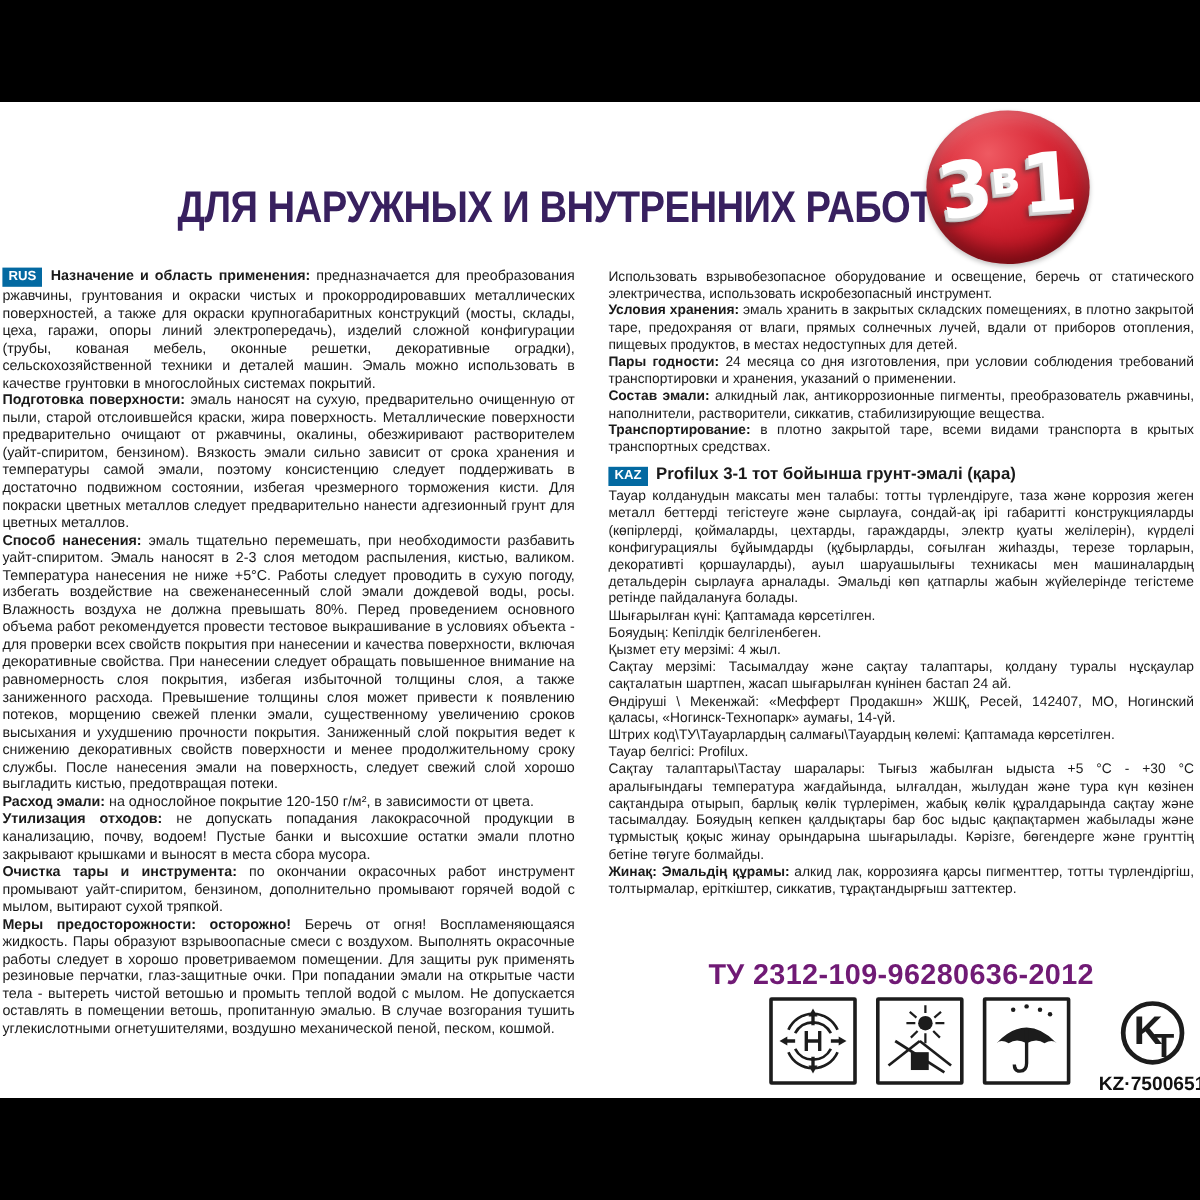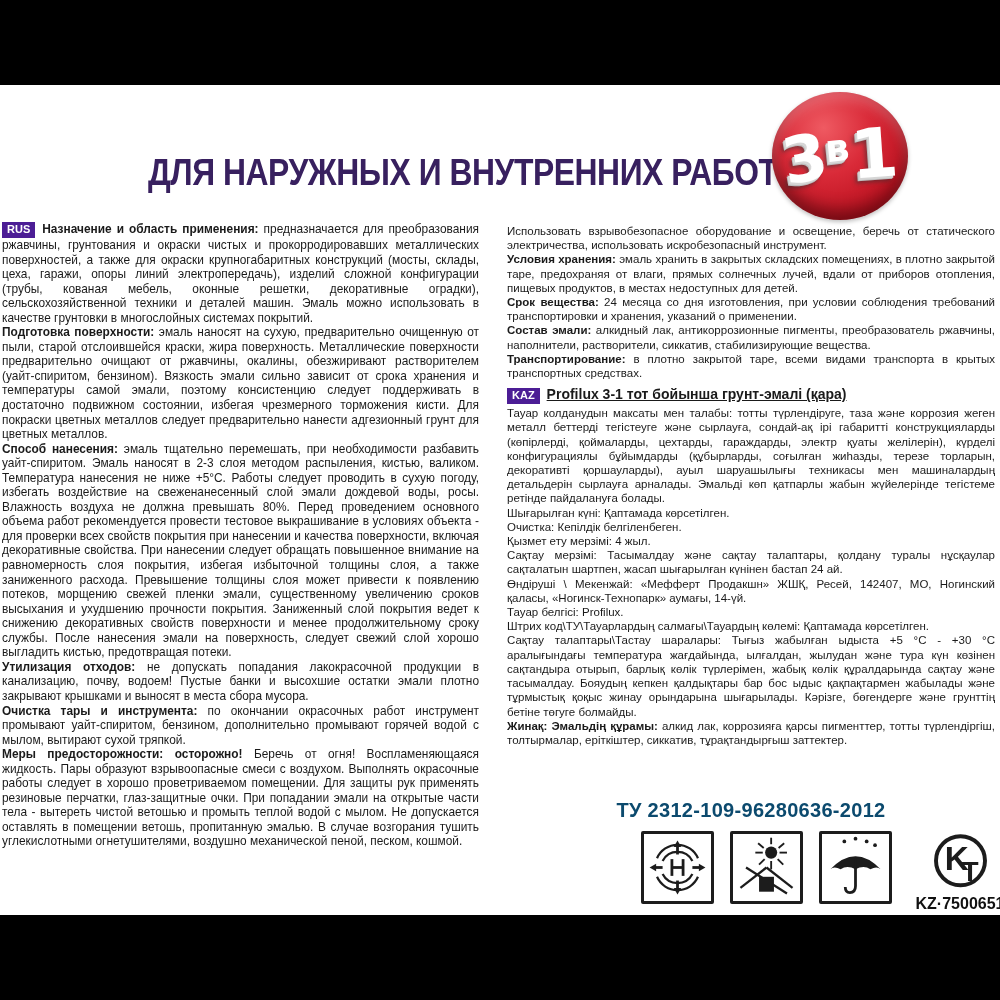--- a/index.html
+++ b/index.html
@@ -35,29 +35,29 @@
   .logo .l1{font-size:64px;transform:rotate(-10deg) translateY(3px);}
   .logo .l2{font-size:38px;transform:rotate(-6deg) translate(-1px,-8px);}
   .logo .l3{font-size:68px;transform:rotate(-4deg) translateY(-2px);}
 
   .col{position:absolute;text-align:justify;}
   .col p{margin:0;padding:0;}
   .col-left{left:2px;top:222px;width:477px;font-size:11.9px;line-height:14.55px;}
   .col-right{left:507px;top:224px;width:488px;font-size:11.5px;line-height:14.2px;}
 
   .lang-badge{
-    display:inline-block;background:#4c1d95;color:#fff;font-weight:bold;
+    display:inline-block;background:#0369a1;color:#fff;font-weight:bold;
     font-size:11px;line-height:1;padding:2px 5px 3px;margin-right:7px;
   }
   .kaz-heading-row{margin-top:7px;margin-bottom:2px;text-align:left;}
-  .kaz-heading{font-size:14px;font-weight:bold;text-decoration:underline;}
+  .kaz-heading{font-size:14px;font-weight:bold;}
 
   .tu{
     position:absolute;left:507px;top:799px;width:488px;text-align:center;
-    font-size:20px;font-weight:bold;letter-spacing:.3px;color:#0c4a6e;
+    font-size:24px;font-weight:bold;letter-spacing:.3px;color:#701a75;
   }
 
   .pictos{position:absolute;left:641px;top:831px;display:flex;align-items:flex-start;gap:16px;}
   .picto{
     width:73px;height:73px;border:3px solid #1c1c1c;border-radius:2px;
     box-sizing:border-box;background:#fff;
   }
   .picto svg{width:100%;height:100%;display:block;}
   .kzmark{width:88px;display:flex;flex-direction:column;align-items:center;margin-left:8px;}
   .kzmark svg{width:63px;height:63px;display:block;}
@@ -76,45 +76,46 @@
   <div class="logo">
     <span class="l1">3</span>
     <span class="l2">в</span>
     <span class="l3">1</span>
   </div>
 
   <div class="col col-left">
       <p><span class="lang-badge">RUS</span><b>Назначение и область применения: </b>предназначается для преобразования ржавчины, грунтования и окраски чистых и прокорродировавших металлических поверхностей, а также для окраски крупногабаритных конструкций (мосты, склады, цеха, гаражи, опоры линий электропередачь), изделий сложной конфигурации (трубы, кованая мебель, оконные решетки, декоративные оградки), сельскохозяйственной техники и деталей машин. Эмаль можно использовать в качестве грунтовки в многослойных системах покрытий.</p>
       <p><b>Подготовка поверхности: </b>эмаль наносят на сухую, предварительно очищенную от пыли, старой отслоившейся краски, жира поверхность. Металлические поверхности предварительно очищают от ржавчины, окалины, обезжиривают растворителем (уайт-спиритом, бензином). Вязкость эмали сильно зависит от срока хранения и температуры самой эмали, поэтому консистенцию следует поддерживать в достаточно подвижном состоянии, избегая чрезмерного торможения кисти. Для покраски цветных металлов следует предварительно нанести адгезионный грунт для цветных металлов.</p>
       <p><b>Способ нанесения: </b>эмаль тщательно перемешать, при необходимости разбавить уайт-спиритом. Эмаль наносят в 2-3 слоя методом распыления,  кистью, валиком. Температура нанесения не ниже +5°С. Работы следует проводить в сухую погоду, избегать воздействие на свеженанесенный слой эмали дождевой воды, росы. Влажность воздуха не должна превышать 80%. Перед проведением основного объема работ рекомендуется провести тестовое выкрашивание в условиях объекта - для проверки всех свойств покрытия при нанесении и качества поверхности, включая декоративные свойства. При нанесении следует обращать повышенное внимание на равномерность слоя покрытия, избегая избыточной толщины слоя, а также заниженного расхода. Превышение толщины слоя может привести к появлению потеков, морщению свежей пленки эмали, существенному увеличению сроков высыхания и ухудшению прочности покрытия. Заниженный слой покрытия ведет к снижению декоративных свойств поверхности и менее продолжительному сроку службы. После нанесения эмали на поверхность, следует свежий слой хорошо выгладить кистью, предотвращая потеки.</p>
+      <p><b>Расход эмали: </b>на однослойное покрытие 120-150 г/м², в зависимости от цвета.</p>
       <p><b>Утилизация отходов: </b>не допускать попадания лакокрасочной продукции в канализацию, почву, водоем! Пустые банки и высохшие остатки эмали плотно закрывают крышками и выносят в места сбора мусора.</p>
       <p><b>Очистка тары и инструмента: </b>по окончании окрасочных работ инструмент промывают уайт-спиритом, бензином, дополнительно промывают горячей водой с мылом, вытирают сухой тряпкой.</p>
       <p><b>Меры предосторожности: осторожно! </b>Беречь от огня! Воспламеняющаяся жидкость. Пары образуют взрывоопасные смеси с воздухом. Выполнять окрасочные работы следует в хорошо проветриваемом помещении. Для защиты рук применять резиновые перчатки, глаз-защитные очки. При попадании эмали на открытые части тела - вытереть чистой ветошью и промыть теплой водой с мылом. Не допускается оставлять в помещении ветошь, пропитанную эмалью. В случае возгорания тушить углекислотными огнетушителями, воздушно механической пеной, песком, кошмой.</p>
     </div>
 
   <div class="col col-right">
     <div>
         <p>Использовать взрывобезопасное оборудование и освещение, беречь от статического электричества, использовать  искробезопасный инструмент.</p>
         <p><b>Условия хранения: </b>эмаль хранить в закрытых складских помещениях, в плотно закрытой таре, предохраняя от влаги, прямых солнечных лучей, вдали от приборов отопления, пищевых продуктов, в местах недоступных для детей.</p>
-        <p><b>Срок вещества: </b>24 месяца со дня изготовления, при условии соблюдения требований транспортировки и хранения, указаний о применении.</p>
+        <p><b>Пары годности: </b>24 месяца со дня изготовления, при условии соблюдения требований транспортировки и хранения, указаний о применении.</p>
         <p><b>Состав эмали: </b>алкидный лак, антикоррозионные пигменты, преобразователь ржавчины,  наполнители, растворители, сиккатив, стабилизирующие вещества.</p>
         <p><b>Транспортирование: </b>в плотно закрытой  таре, всеми видами транспорта в крытых транспортных средствах.</p>
       </div>
     <div class="kaz-heading-row">
       <span class="lang-badge">KAZ</span><b class="kaz-heading">Profilux 3-1 тот бойынша грунт-эмалі (қара)</b>
     </div>
     <div>
         <p>Тауар колданудын максаты мен талабы: тотты түрлендіруге, таза және коррозия жеген металл беттерді тегістеуге және сырлауға, сондай-ақ ірі габаритті конструкцияларды (көпірлерді, қоймаларды, цехтарды, гараждарды, электр қуаты желілерін), күрделі конфигурациялы бұйымдарды (құбырларды, соғылған жиһазды, терезе торларын, декоративті қоршауларды), ауыл шаруашылығы техникасы мен машиналардың детальдерін сырлауға арналады.  Эмальді көп қатпарлы жабын жүйелерінде тегістеме ретінде пайдалануға болады.</p>
         <p>Шығарылған күні: Қаптамада көрсетілген.</p>
-        <p>Очистка: Кепілдік белгіленбеген.</p>
+        <p>Бояудың: Кепілдік белгіленбеген.</p>
         <p>Қызмет ету мерзімі: 4 жыл.</p>
         <p>Сақтау мерзімі: Тасымалдау және сақтау талаптары, қолдану туралы нұсқаулар сақталатын шартпен, жасап шығарылған күнінен бастап 24 ай.</p>
         <p>Өндіруші \ Мекенжай: «Мефферт Продакшн» ЖШҚ, Ресей, 142407, МО, Ногинский қаласы, «Ногинск-Технопарк» аумағы, 14-үй.</p>
+        <p>Штрих код\ТУ\Тауарлардың салмағы\Тауардың көлемі: Қаптамада көрсетілген.</p>
         <p>Тауар белгісі: Profilux.</p>
-        <p>Штрих код\ТУ\Тауарлардың салмағы\Тауардың көлемі: Қаптамада көрсетілген.</p>
         <p>Сақтау талаптары\Тастау шаралары: Тығыз жабылған ыдыста +5 °С - +30 °С аралығындағы температура жағдайында, ылғалдан, жылудан және тура күн көзінен сақтандыра отырып, барлық көлік түрлерімен, жабық көлік құралдарында сақтау және тасымалдау. Бояудың кепкен қалдықтары бар бос ыдыс қақпақтармен жабылады және тұрмыстық қоқыс жинау орындарына шығарылады. Кәрізге, бөгендерге және грунттің бетіне төгуге болмайды.</p>
         <p><b>Жинақ: Эмальдің құрамы: </b>алкид лак, коррозияға қарсы пигменттер, тотты түрлендіргіш, толтырмалар, еріткіштер, сиккатив, тұрақтандырғыш заттектер.</p>
       </div>
   </div>
 
   <div class="tu">ТУ 2312-109-96280636-2012</div>
 
   <div class="pictos">
 
     <div class="picto">

